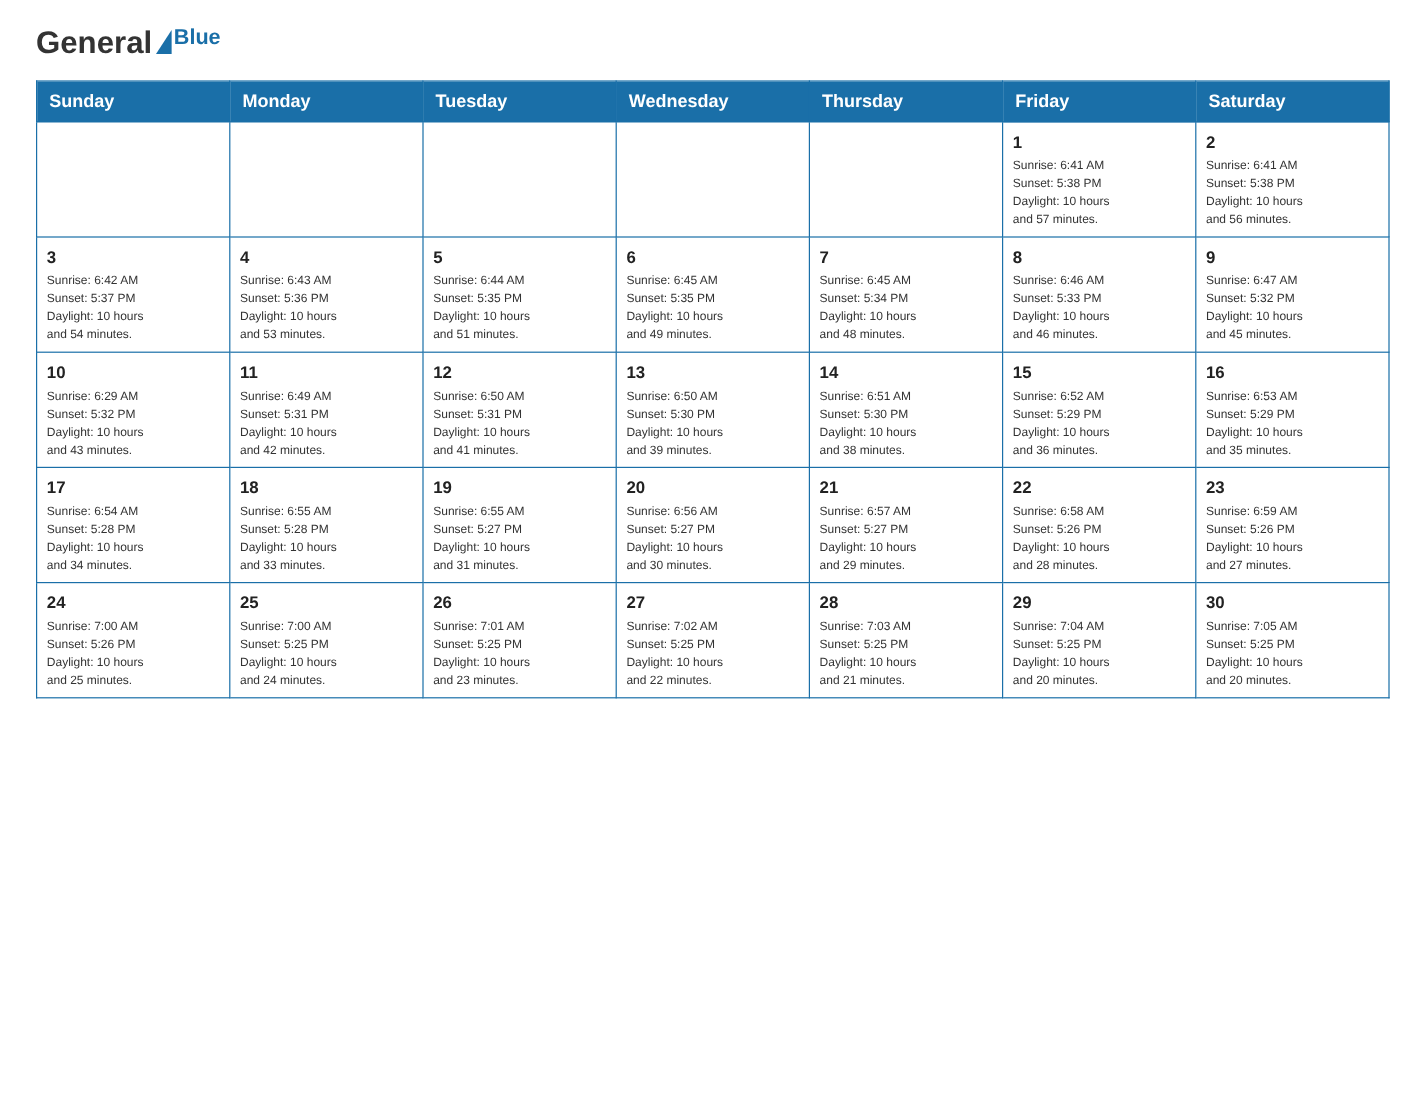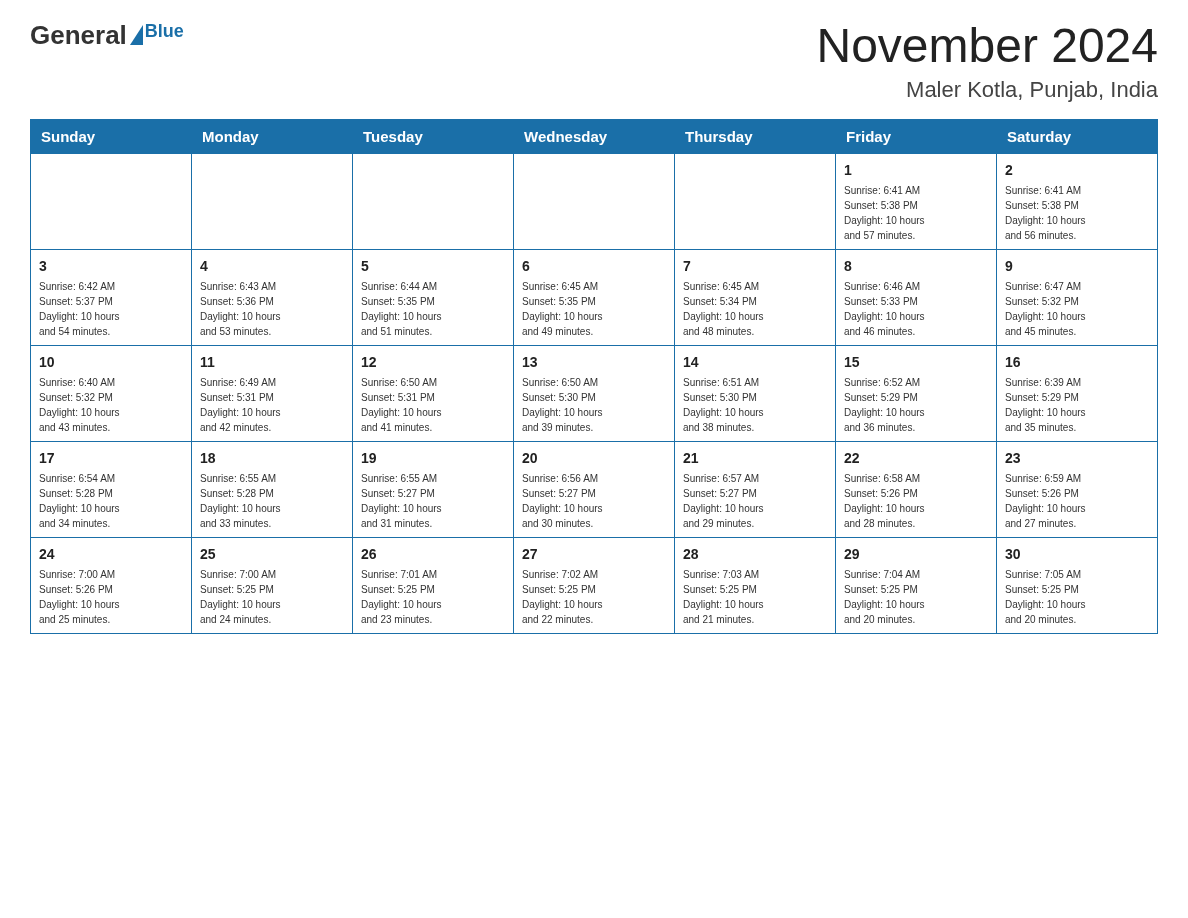--- a/index.html
+++ b/index.html
@@ -102,24 +102,20 @@
     <div class="logo-line1">
       <span class="logo-general">General</span>
       <div style="display:flex; align-items:flex-end; margin-left:3px; margin-bottom:2px;">
         <div style="width:0; height:0; border-left:13px solid transparent; border-right:0px solid transparent; border-bottom:20px solid #1a6fa8;"></div>
       </div>
     </div>
     <div class="logo-line2">
       <span class="logo-subtitle">Blue</span>
     </div>
   </div>
-  <div class="title-block">
-    <div class="main-title">November 2024</div>
-    <div class="sub-title">Maler Kotla, Punjab, India</div>
-  </div>
 </div>
 
 <table class="calendar">
   <thead>
     <tr>
     <th>Sunday</th>
         <th>Monday</th>
         <th>Tuesday</th>
         <th>Wednesday</th>
         <th>Thursday</th>
@@ -215,21 +211,21 @@
             <div>Sunset: 5:32 PM</div>
             <div>Daylight: 10 hours</div>
             <div>and 45 minutes.</div>
           </div>
         </td>
       </tr>
       <tr>
         <td>
           <span class="day-number">10</span>
           <div class="cell-content">
-            <div>Sunrise: 6:40 AM</div>
+            <div>Sunrise: 6:29 AM</div>
             <div>Sunset: 5:32 PM</div>
             <div>Daylight: 10 hours</div>
             <div>and 43 minutes.</div>
           </div>
         </td>
         <td>
           <span class="day-number">11</span>
           <div class="cell-content">
             <div>Sunrise: 6:49 AM</div>
             <div>Sunset: 5:31 PM</div>
@@ -269,21 +265,21 @@
           <div class="cell-content">
             <div>Sunrise: 6:52 AM</div>
             <div>Sunset: 5:29 PM</div>
             <div>Daylight: 10 hours</div>
             <div>and 36 minutes.</div>
           </div>
         </td>
         <td>
           <span class="day-number">16</span>
           <div class="cell-content">
-            <div>Sunrise: 6:39 AM</div>
+            <div>Sunrise: 6:53 AM</div>
             <div>Sunset: 5:29 PM</div>
             <div>Daylight: 10 hours</div>
             <div>and 35 minutes.</div>
           </div>
         </td>
       </tr>
       <tr>
         <td>
           <span class="day-number">17</span>
           <div class="cell-content">

